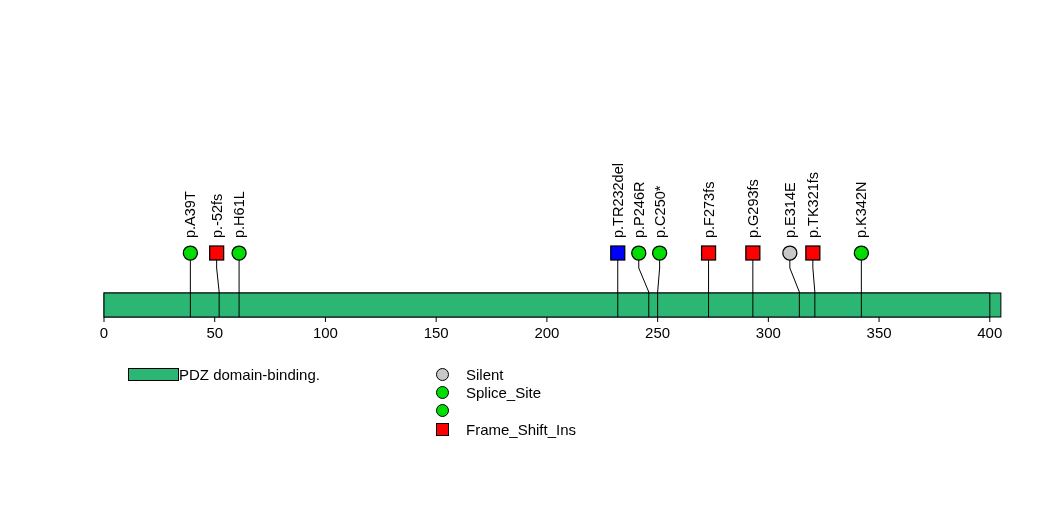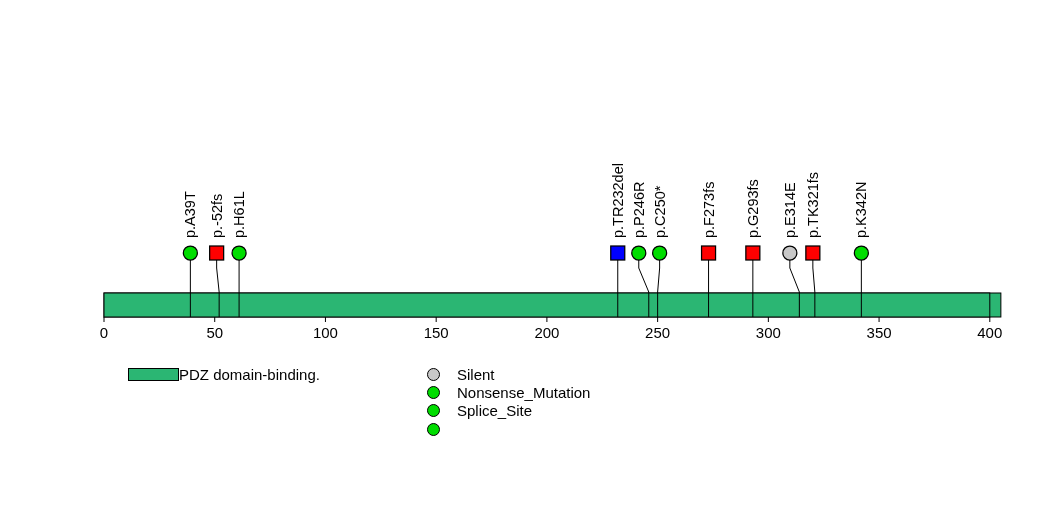--- a/index.html
+++ b/index.html
@@ -26,21 +26,21 @@
     border: 1px solid #000;
     box-sizing: border-box;
   }
   .legend-domain .lbl {
     font-size: 15px;
     color: #000;
     white-space: nowrap;
   }
   .legend-mut {
     position: absolute;
-    left: 427px;
+    left: 436px;
     top: 365px;
   }
   .legend-mut .row {
     display: flex;
     align-items: center;
     column-gap: 17px;
     height: 18.4px;
   }
   .legend-mut .mark {
     width: 13px;
@@ -122,24 +122,24 @@
     <div class="lbl">PDZ domain-binding.</div>
   </div>
 
   <div class="legend-mut" id="mut-legend">
       <div class="row">
         <span class="mark circle" style="background: rgb(200, 200, 200);"></span>
         <span class="lbl">Silent</span>
       </div>
       <div class="row">
         <span class="mark circle" style="background: rgb(0, 221, 0);"></span>
-        <span class="lbl">Nonsense_Mutation</span>
-      </div>
-      <div class="row">
-        <span class="mark circle" style="background: rgb(0, 221, 0);"></span>
         <span class="lbl">Splice_Site</span>
       </div>
       <div class="row">
         <span class="mark circle" style="background: rgb(0, 221, 0);"></span>
+      </div>
+      <div class="row">
+        <span class="mark" style="background: rgb(255, 0, 0);"></span>
+        <span class="lbl">Frame_Shift_Ins</span>
       </div>
     </div>
 
 </div>
 
 </body></html>

